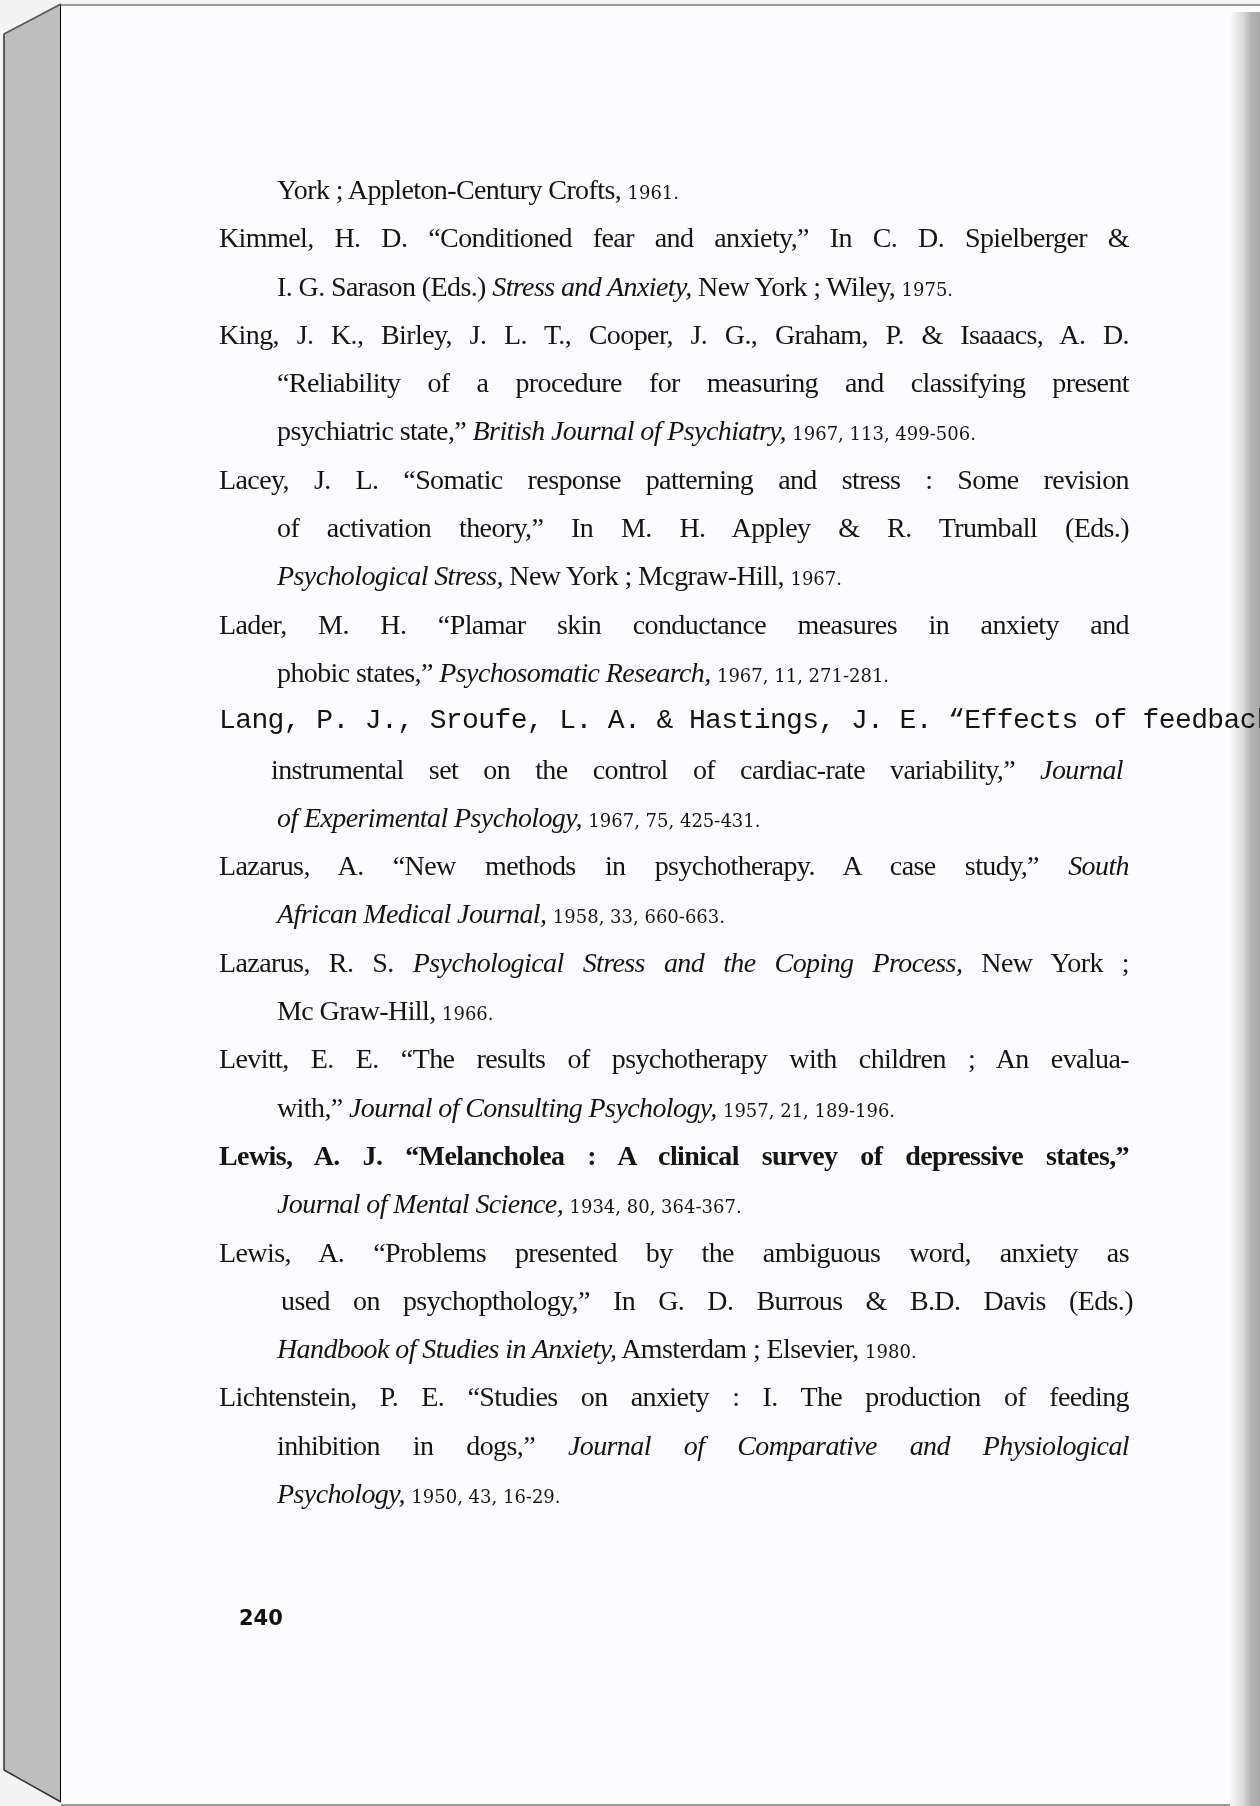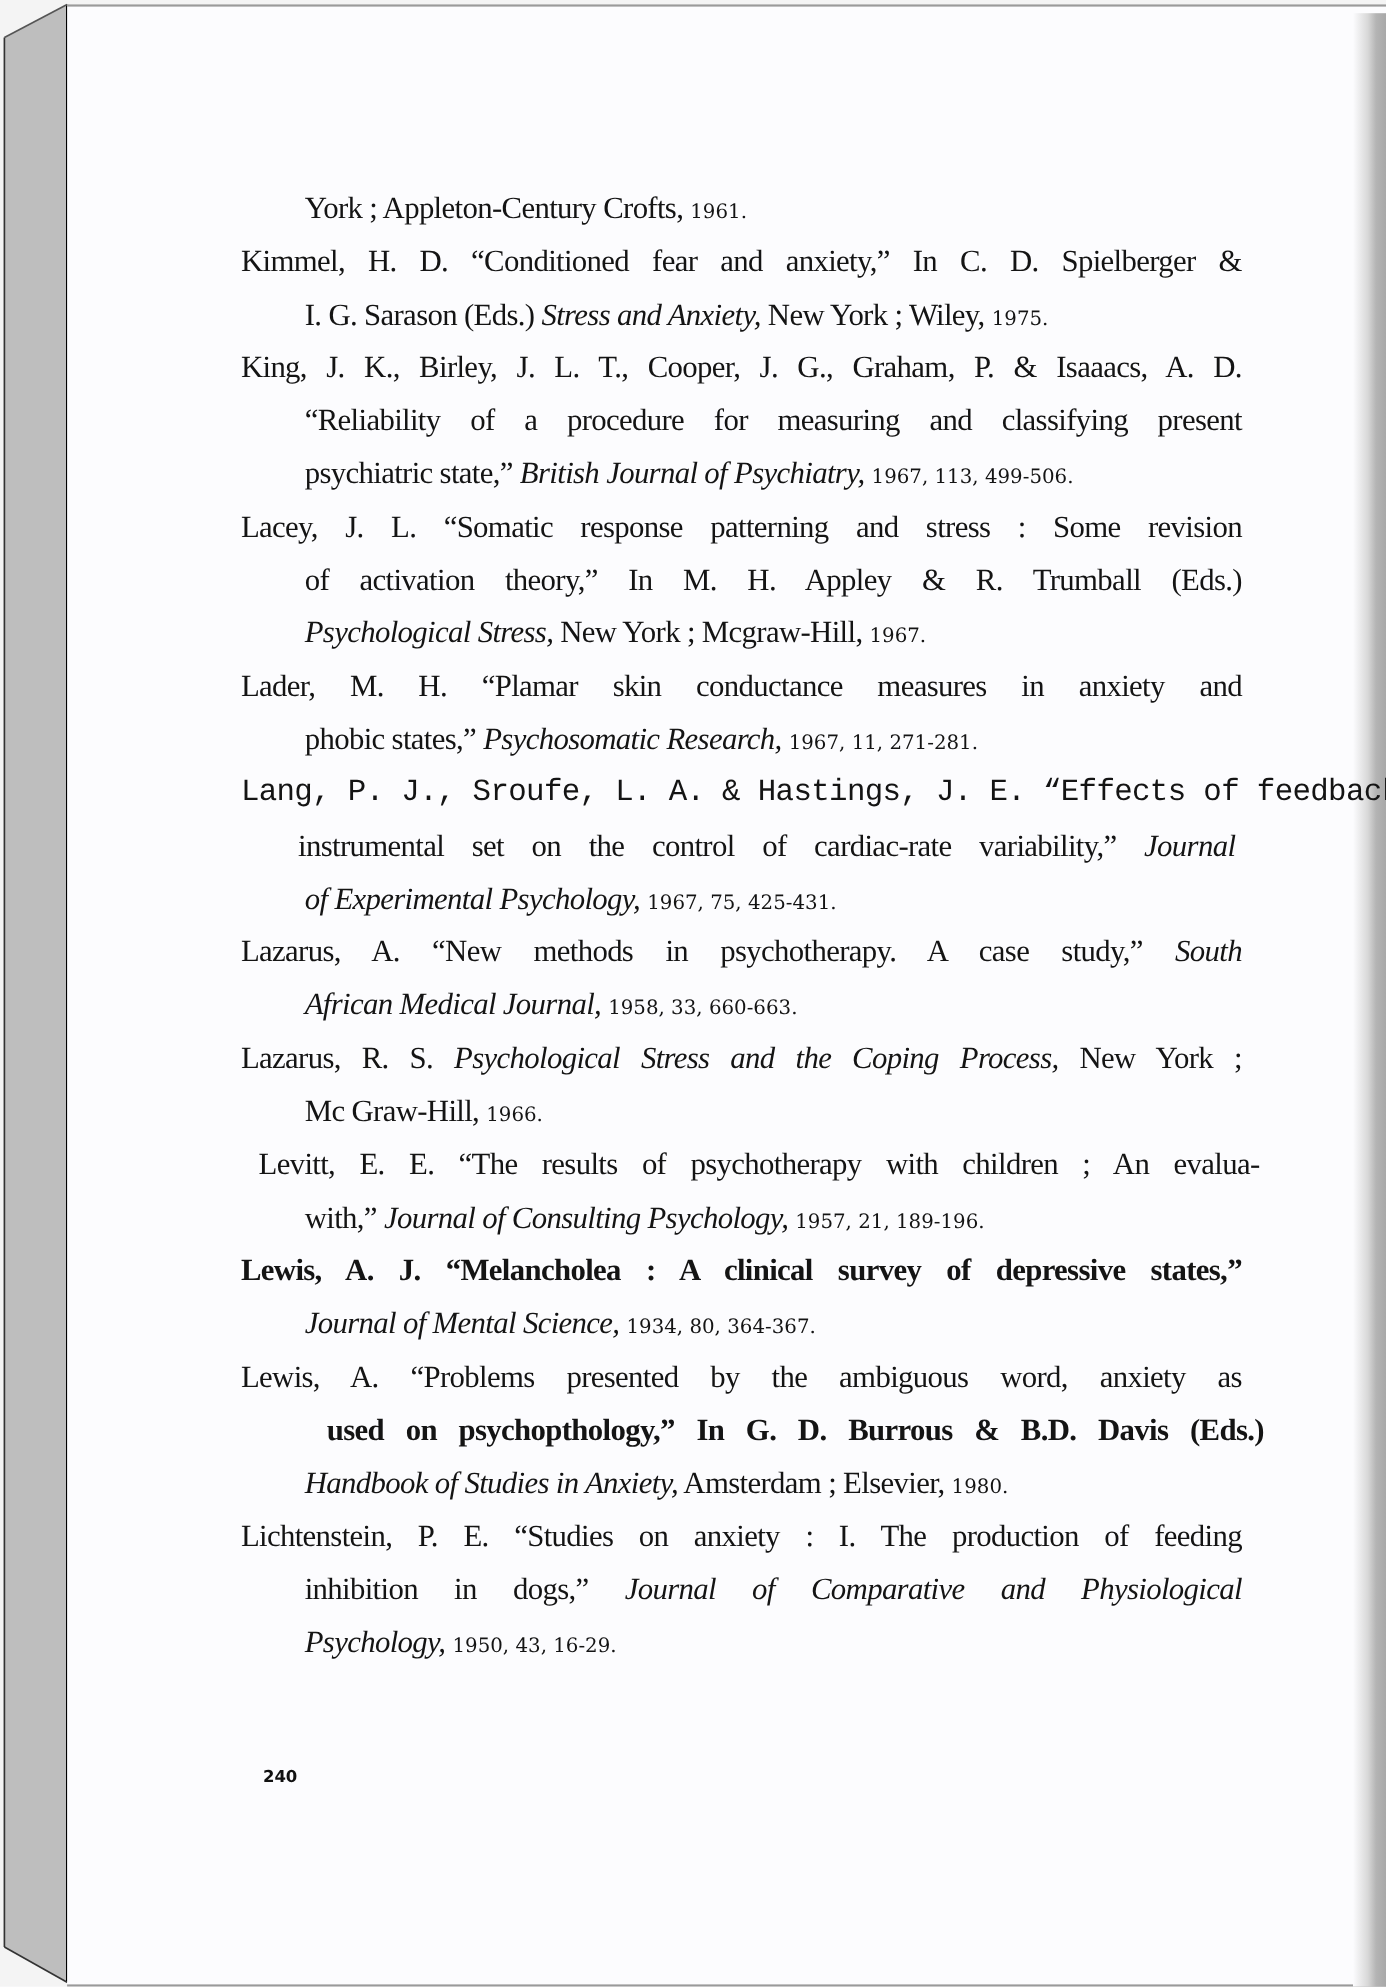--- a/index.html
+++ b/index.html
@@ -31,21 +31,21 @@
     letter-spacing: -0.6px;
     transform-origin: left center;
   }
   .line.last { text-align-last: left; }
   .line.indent { padding-left: 58px; }
   .line.hang { padding-left: 0; }
   .line span.it { font-style: italic; }
   .num { font-family: "DejaVu Serif", serif; font-size: 18px; letter-spacing: 0; }
   .page-number {
     position: absolute; left: 239px; top: 1606px;
-    font-family: "DejaVu Sans", sans-serif; font-weight: bold; font-size: 15px;
+    font-family: "DejaVu Sans", sans-serif; font-weight: bold; font-size: 21px;
     color: #111;
   }
 </style>
 </head>
 <body>
 
 <div class="book">
   <svg class="spine-svg" viewBox="0 0 70 1806" preserveAspectRatio="none">
     <polygon points="4,34 61,4 61,1802 4,1770" fill="#bebebe" stroke="none"></polygon>
     <line x1="61" y1="4" x2="61" y2="1802" stroke="#000" stroke-width="2"></line>
@@ -87,30 +87,30 @@
       </div>
       <div>
         <div class="line hang" style="width: 910px; padding-left: 0px; margin-left: 0px;"><span>Lazarus,   A.   “New methods in psychotherapy.   A case study,” </span><span class="it">South</span></div>
         <div class="line indent last"><span class="it">African Medical Journal,</span><span> </span><span class="num">1958, 33, 660-663.</span></div>
       </div>
       <div>
         <div class="line hang" style="width: 910px; padding-left: 0px; margin-left: 0px;"><span>Lazarus, R. S. </span><span class="it">Psychological Stress and the Coping Process,</span><span> New York ;</span></div>
         <div class="line indent last"><span>Mc Graw-Hill, </span><span class="num">1966.</span></div>
       </div>
       <div>
-        <div class="line hang" style="width: 910px; padding-left: 0px; margin-left: 16px;"><span>Levitt, E. E.   “The results of psychotherapy with children ; An evalua-</span></div>
+        <div class="line hang" style="width: 910px; padding-left: 0px; margin-left: 0px;"><span>Levitt, E. E.   “The results of psychotherapy with children ; An evalua-</span></div>
         <div class="line indent last"><span>with,” </span><span class="it">Journal of Consulting Psychology,</span><span> </span><span class="num">1957, 21, 189-196.</span></div>
       </div>
       <div>
         <div class="line hang" style="width: 910px; padding-left: 0px; margin-left: 0px; font-weight: bold;"><span>Lewis, A. J.   “Melancholea : A clinical survey of depressive states,”</span></div>
         <div class="line indent last"><span class="it">Journal of Mental Science,</span><span> </span><span class="num">1934, 80, 364-367.</span></div>
       </div>
       <div>
         <div class="line hang" style="width: 910px; padding-left: 0px; margin-left: 0px;"><span>Lewis, A.   “Problems presented by the ambiguous word, anxiety as</span></div>
-        <div class="line indent" style="width: 852px; padding-left: 0px; margin-left: 78px; font-weight: bold;"><span>used on psychopthology,”   In   G. D. Burrous &amp; B.D. Davis   (Eds.)</span></div>
+        <div class="line indent" style="width: 852px; padding-left: 0px; margin-left: 62px;"><span>used on psychopthology,”   In   G. D. Burrous &amp; B.D. Davis   (Eds.)</span></div>
         <div class="line indent last"><span class="it">Handbook of Studies in Anxiety,</span><span> Amsterdam ; Elsevier, </span><span class="num">1980.</span></div>
       </div>
       <div>
         <div class="line hang" style="width: 910px; padding-left: 0px; margin-left: 0px;"><span>Lichtenstein, P. E.   “Studies on anxiety : I. The production of feeding</span></div>
         <div class="line indent" style="width: 852px; padding-left: 0px; margin-left: 58px;"><span>inhibition in dogs,” </span><span class="it">Journal of Comparative and Physiological</span></div>
         <div class="line indent last"><span class="it">Psychology,</span><span> </span><span class="num">1950, 43, 16-29.</span></div>
       </div>
     </div>
 
   <div class="page-number">240</div>

